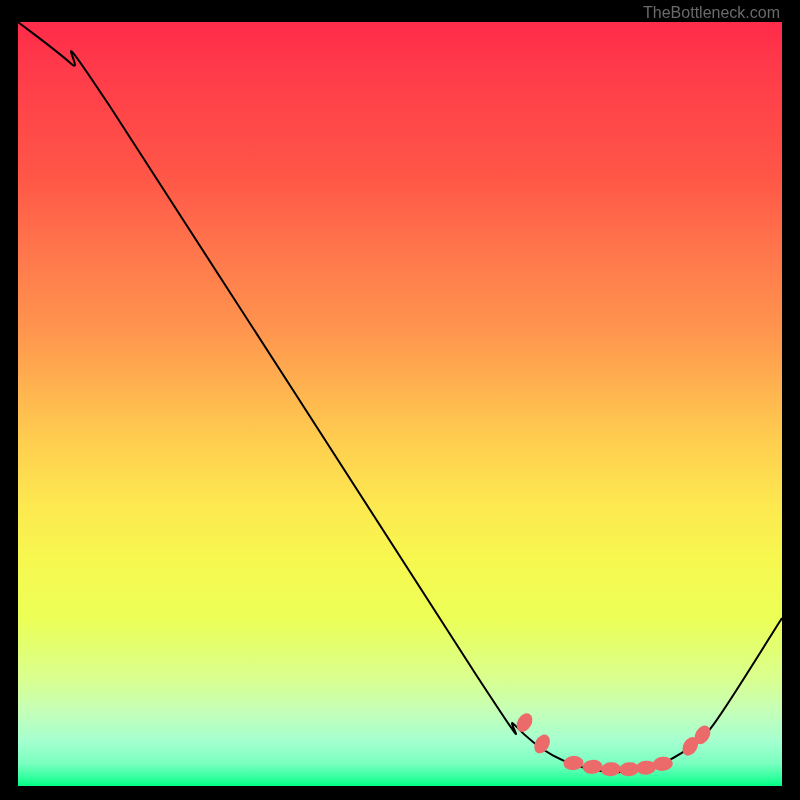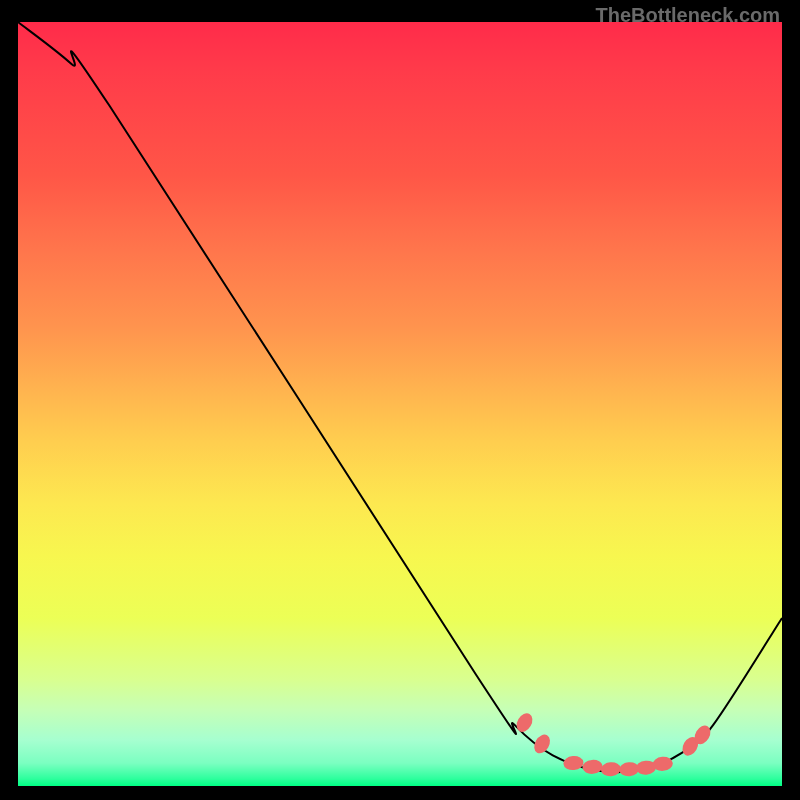--- a/index.html
+++ b/index.html
@@ -8,22 +8,22 @@
     position: relative;
     width: 800px;
     height: 800px;
     background: #000;
   }
   .watermark {
     position: absolute;
     top: 4px;
     right: 20px;
     font-family: Arial, sans-serif;
-    font-size: 20px;
-    font-weight: 700;
+    font-size: 16px;
+    font-weight: 400;
     color: #6a6a6a;
     z-index: 10;
   }
   .plot-area {
     position: absolute;
     left: 18px;
     top: 22px;
     width: 764px;
     height: 764px;
     background: linear-gradient(to bottom,

